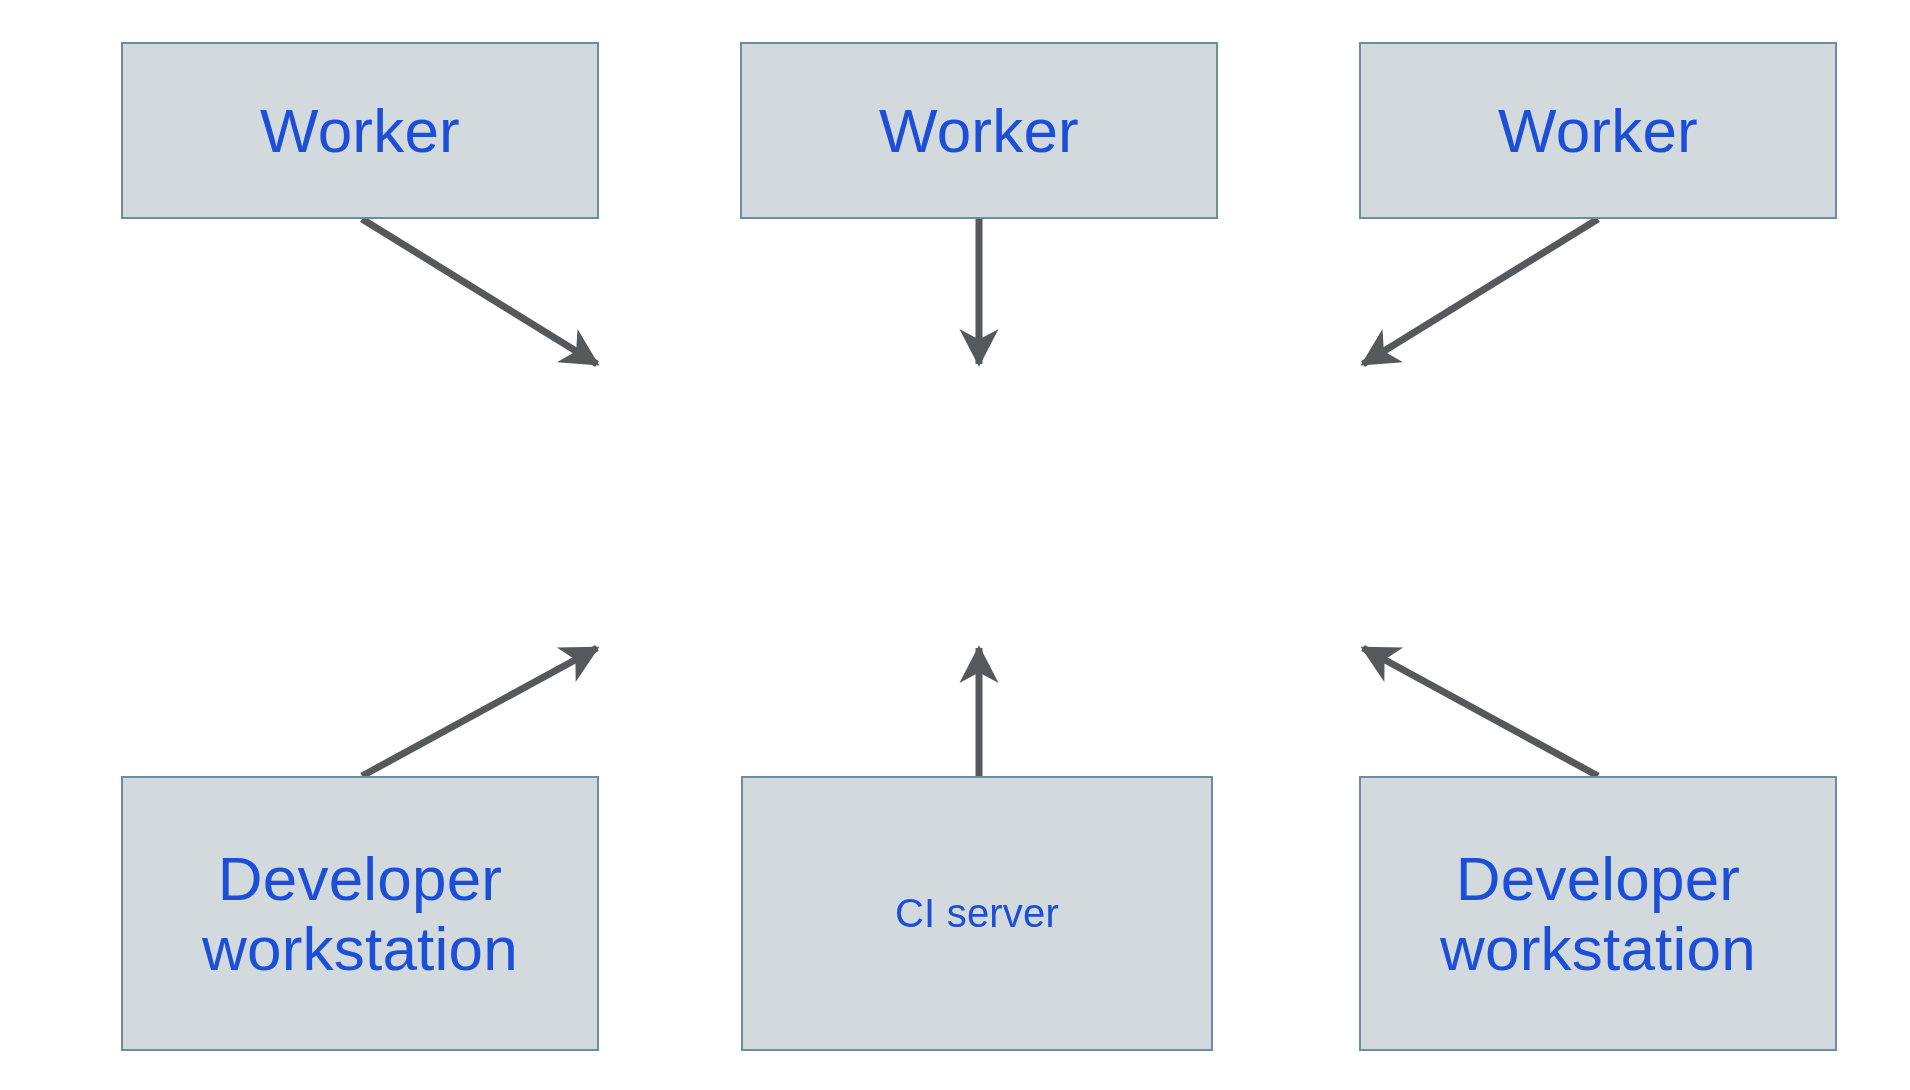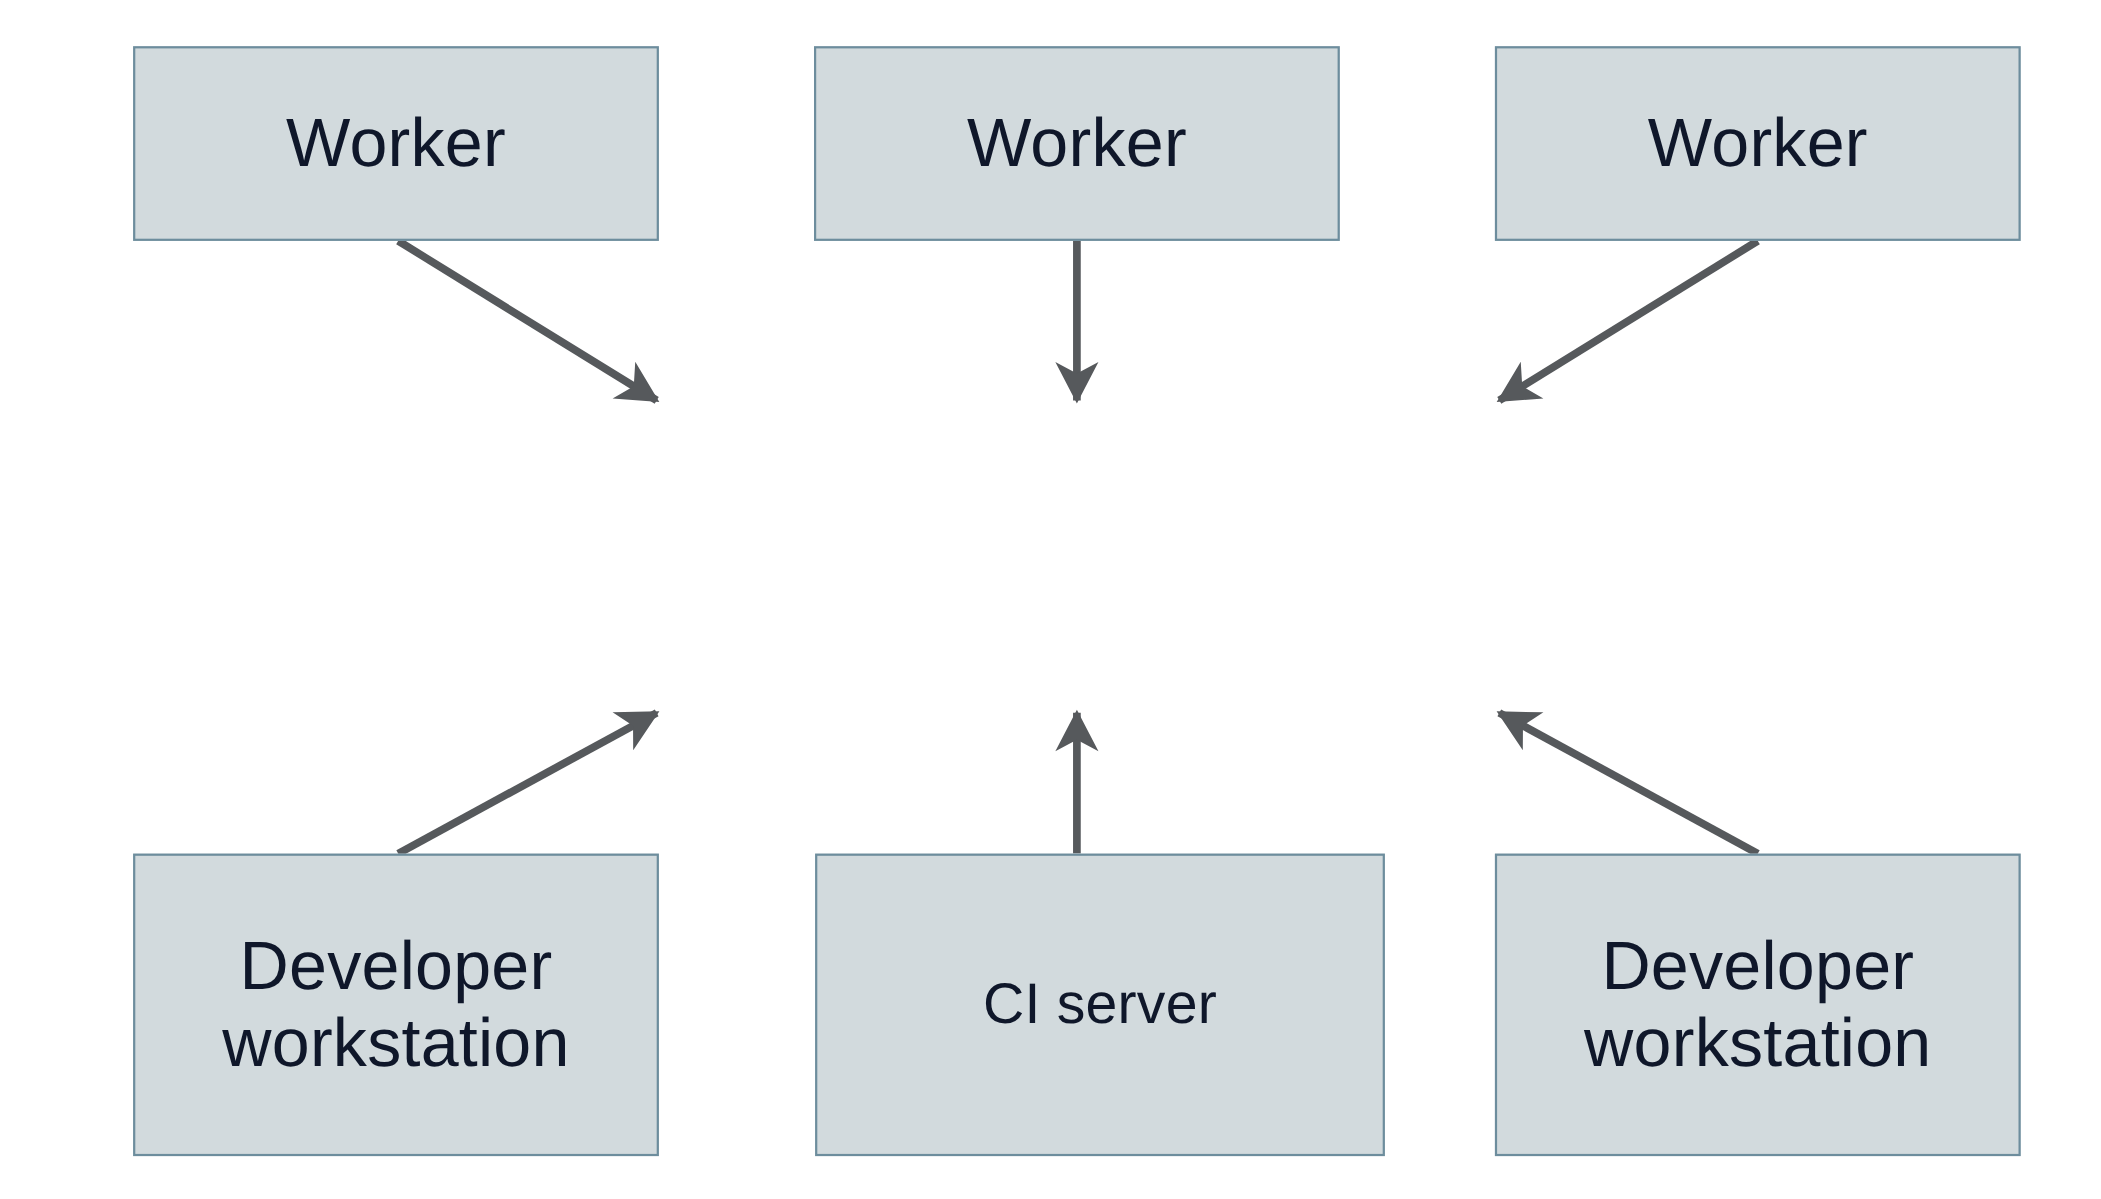--- a/index.html
+++ b/index.html
@@ -31,41 +31,41 @@
   
   .node {
     position: absolute;
     box-sizing: border-box;
     background: #d2dadd;
     border: 2px solid #6d8d9d;
     display: flex;
     align-items: center;
     justify-content: center;
     text-align: center;
-    color: #0f172a;
+    color: #1d4ed8;
     line-height: 1.12;
     letter-spacing: 0.2px;
   }
   .node-label {
     display: block;
     white-space: pre-line;
     padding: 0 8px;
   }
 
   
   #node-worker-left  { left: 121px;  top: 42px;  width: 478px; height: 177px; font-size: 62px; }
   #node-worker-mid   { left: 740px;  top: 42px;  width: 478px; height: 177px; font-size: 62px; }
   #node-worker-right { left: 1359px; top: 42px;  width: 478px; height: 177px; font-size: 62px; }
 
   
   #node-build-master { left: 594px;  top: 367px; width: 772px; height: 277px; font-size: 62px; }
 
   
   #node-dev-left     { left: 121px;  top: 776px; width: 478px; height: 275px; font-size: 62px; }
-  #node-ci-server    { left: 741px;  top: 776px; width: 518px; height: 275px; font-size: 52px; }
+  #node-ci-server    { left: 741px;  top: 776px; width: 472px; height: 275px; font-size: 40px; }
   #node-dev-right    { left: 1359px; top: 776px; width: 478px; height: 275px; font-size: 62px; }
 </style>
 </head>
 <body>
 
 <div id="diagram-canvas">
 
   <svg id="connector-layer" viewBox="0 0 1910 1090" width="1910" height="1090" xmlns="http://www.w3.org/2000/svg">
 
     <defs>

